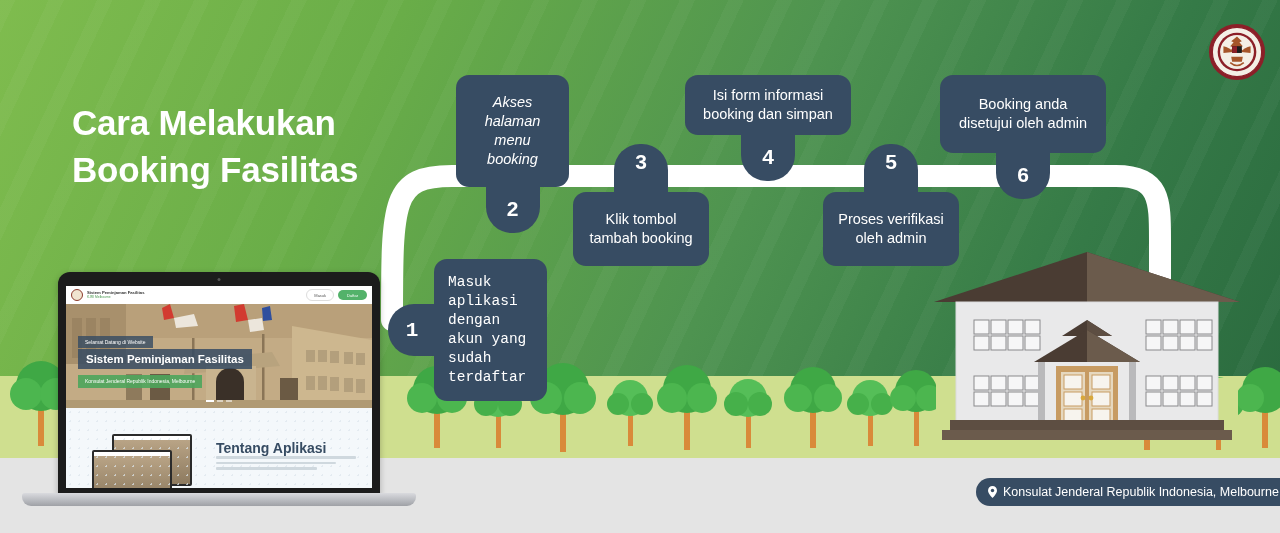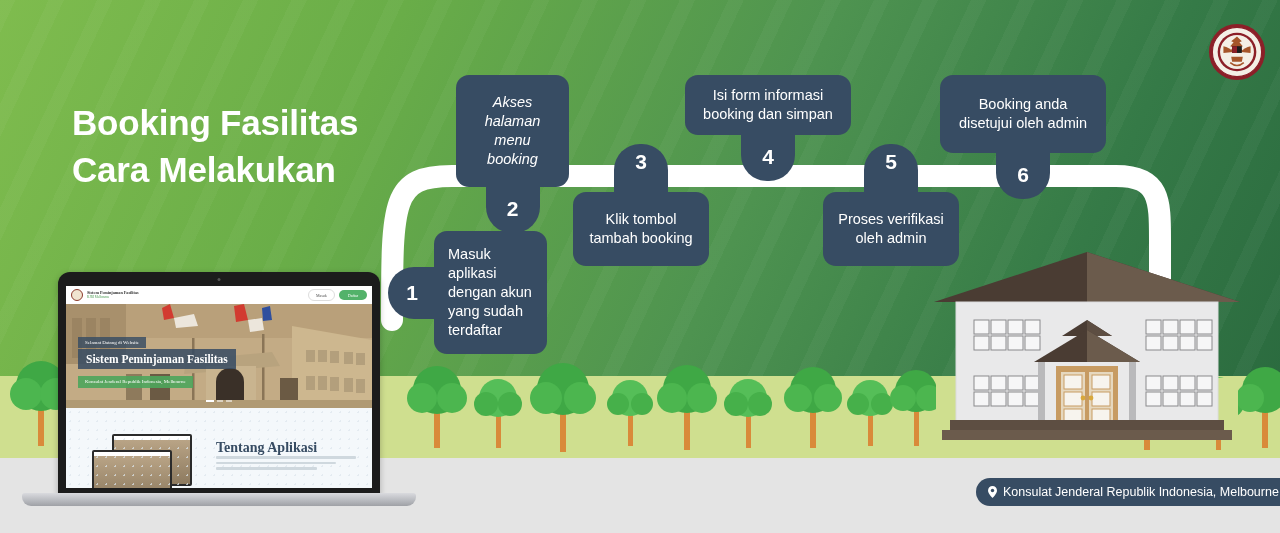--- a/index.html
+++ b/index.html
@@ -84,21 +84,21 @@
   
   .laptop{position:absolute;left:22px;top:272px;width:394px;height:240px;}
   .lid{
     position:absolute;left:36px;top:0;width:322px;height:226px;
     background:#1c1c1c;border-radius:12px 12px 5px 5px;
     box-shadow:0 2px 6px rgba(0,0,0,.25);
   }
   .cam{position:absolute;left:50%;top:6px;width:3px;height:3px;border-radius:50%;background:#555;transform:translateX(-50%);}
   .screen{
     position:absolute;left:8px;top:14px;width:306px;height:202px;
-    background:#f0abfc;overflow:hidden;font-family:Liberation Serif, serif;
+    background:#f0abfc;overflow:hidden;
   }
   .base{
     position:absolute;left:0;bottom:6px;width:394px;height:13px;
     background:linear-gradient(#d9dade,#b9bbc0 55%,#9fa1a6);
     border-radius:3px 3px 9px 9px;
   }
   .notch{
     position:absolute;left:50%;bottom:11px;transform:translateX(-50%);
     width:56px;height:5px;background:#c8cacd;border-radius:0 0 5px 5px;
   }
@@ -334,25 +334,25 @@
       <path d="M16 24 q6 1 10 6 l-10 1z"></path>
         <path d="M44 24 q-6 1 -10 6 l10 1z"></path>
       <path d="M24 35 h12 l-1 5 h-10z"></path>
     </g>
     <rect x="25" y="24" width="10" height="7" fill="#1c1c1c"></rect>
     <rect x="25" y="24" width="5" height="7" fill="#8c1f28"></rect>
     <path d="M23 41 q7 6 14 0" stroke="#a5552a" stroke-width="1.6" fill="none"></path>
   </svg>
 
   <div class="title">
+    <span>Cara Melakukan</span>
     <span>Booking Fasilitas</span>
-    <span>Cara Melakukan</span>
-  </div>
-
-  <div class="step" style="left:434px;top:231px;">
+  </div>
+
+  <div class="step" style="left:434px;top:259px;font-family:Liberation Mono, monospace;">
     <div class="card" style="width:113px;padding:14px 12px 14px 14px;text-align:left;">Masuk aplikasi dengan akun yang sudah terdaftar</div>
     <div class="num-tab tab-left">1</div>
   </div>
 
   <div class="step" style="left:456px;top:75px;">
     <div class="card" style="width:113px;padding:18px 12px;text-align:center;font-style:italic;">Akses halaman menu booking</div>
     <div class="num-tab tab-down">2</div>
   </div>
 
   <div class="step" style="left:573px;top:192px;">

